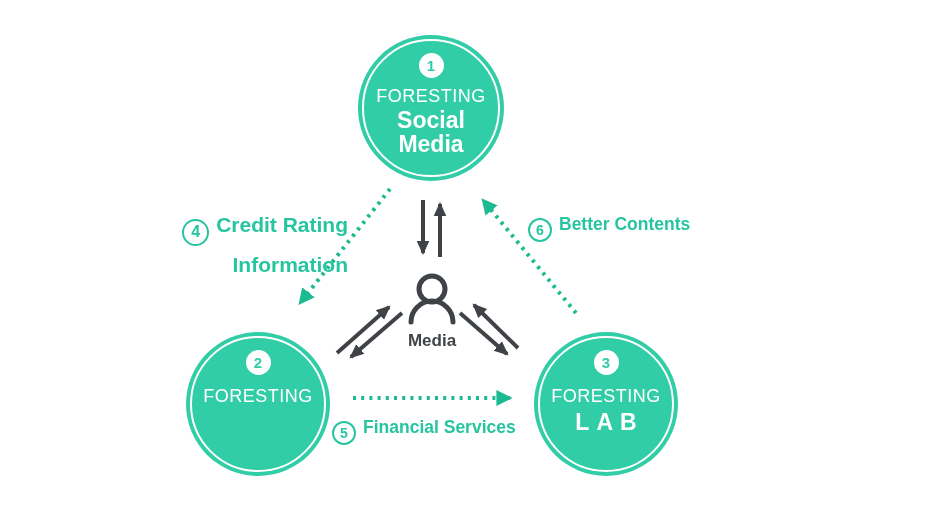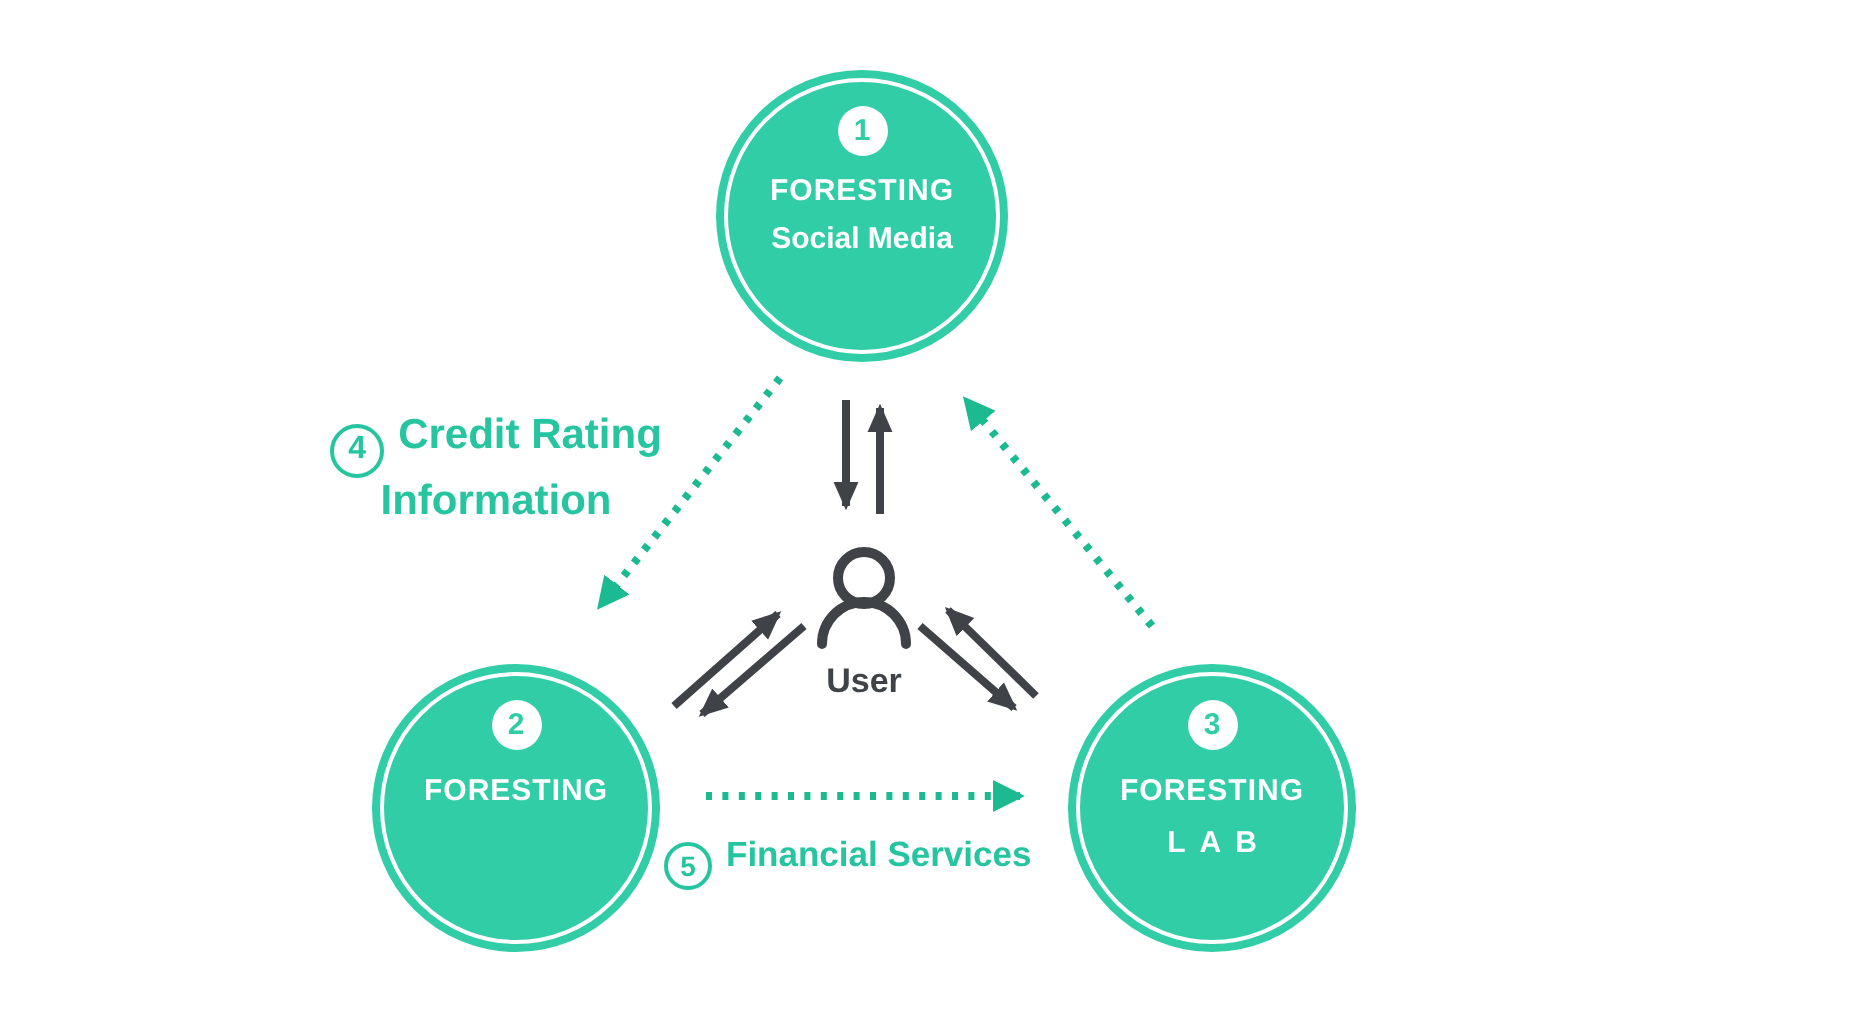--- a/index.html
+++ b/index.html
@@ -25,35 +25,35 @@
     display:flex;flex-direction:column;align-items:center;color:#fff;text-align:center;
   }
   .node-top{left:358px;top:35px;width:146px;height:146px;}
   .node-left{left:186px;top:332px;width:144px;height:144px;}
   .node-right{left:534px;top:332px;width:144px;height:144px;}
   .ring{position:absolute;left:4px;top:4px;right:4px;bottom:4px;border:2.5px solid #ffffff;border-radius:50%;pointer-events:none;}
   .node-badge{
     margin-top:18px;width:25px;height:25px;border-radius:50%;background:#ffffff;
     color:var(--node-fill);font-weight:700;font-size:15px;display:flex;align-items:center;justify-content:center;
   }
-  .node-brand{margin-top:8px;font-size:15px;font-weight:700;letter-spacing:0.5px;line-height:20px;}
-  .node-name{font-weight:700;font-size:15px;line-height:24px;}
+  .node-brand{margin-top:8px;font-size:18px;font-weight:400;letter-spacing:0.5px;line-height:20px;}
+  .node-name{font-weight:700;font-size:23px;line-height:24px;}
   .node-top .node-name{width:100px;margin-top:2px;}
   .node-left .node-name,.node-right .node-name{margin-top:4px;letter-spacing:7px;text-indent:7px;}
   .node-left .node-brand,.node-right .node-brand{margin-top:11px;}
 
   .flow-label{
     position:absolute;color:var(--label-text);font-weight:700;
   }
   .flow-badge{
     display:inline-flex;align-items:center;justify-content:center;
     border:2px solid var(--label-text);border-radius:50%;box-sizing:border-box;
     vertical-align:-5px;margin-right:7px;
   }
-  .flow-credit{left:148px;top:206px;width:200px;text-align:center;font-size:21px;line-height:24px;}
+  .flow-credit{left:148px;top:206px;width:200px;text-align:right;font-size:21px;line-height:38px;}
   .flow-credit .flow-badge{width:27px;height:27px;font-size:16px;vertical-align:-5px;}
   .flow-financial{left:332px;top:415px;width:200px;text-align:left;font-size:17.5px;line-height:24px;}
   .flow-financial .flow-badge{width:24px;height:24px;font-size:14px;}
   .flow-better{left:528px;top:212px;width:220px;text-align:left;font-size:17.5px;line-height:24px;white-space:nowrap;}
   .flow-better .flow-badge{width:24px;height:24px;font-size:14px;}
 
   .user-label{
     position:absolute;left:392px;top:331px;width:80px;text-align:center;
     color:var(--arrow-dark);font-weight:700;font-size:17px;
   }
@@ -113,16 +113,19 @@
   </div>
 
   <div class="flow-label flow-credit">
     <span class="flow-badge">4</span><span>Credit Rating Information</span>
   </div>
 
   <div class="flow-label flow-financial">
     <span class="flow-badge">5</span><span>Financial Services</span>
   </div>
 
+  <div class="flow-label flow-better">
+    <span class="flow-badge">6</span><span>Better Contents</span>
+  </div>
 
-  <div class="user-label">User</div>
+  <div class="user-label">Media</div>
 
 </div>
 
 </body></html>

